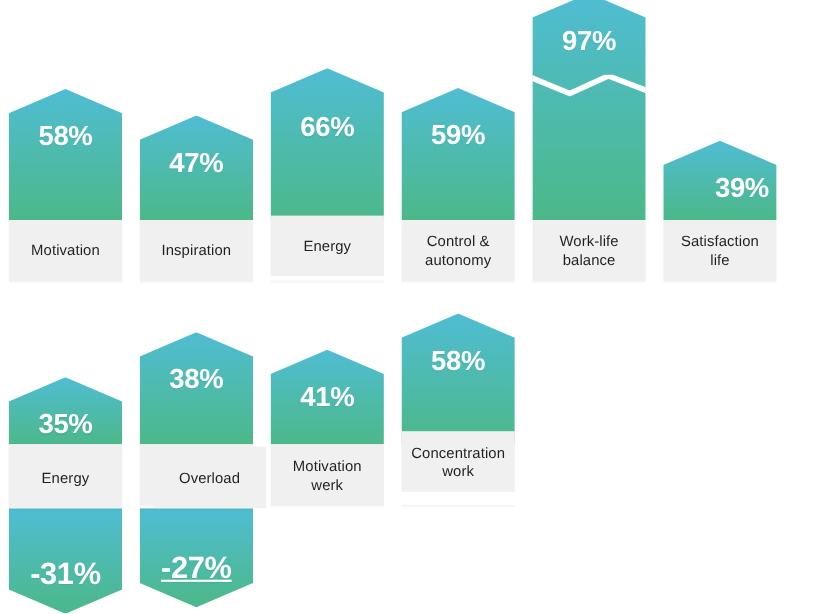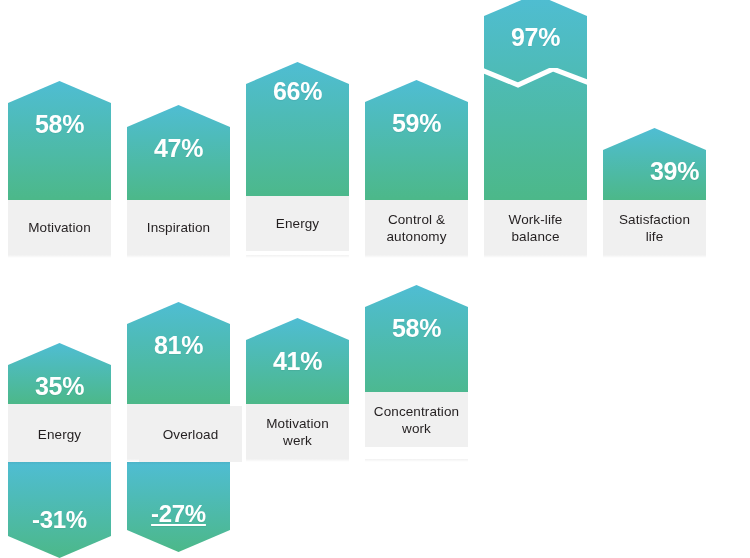--- a/index.html
+++ b/index.html
@@ -65,21 +65,21 @@
     width: 103px;
     text-align: center;
     color: #ffffff;
     font-size: 25px;
     font-weight: bold;
     letter-spacing: -0.3px;
     text-shadow: 0 1px 1px rgba(0,0,0,0.06);
     pointer-events: none;
   }
   .bar-value.neg {
-    font-size: 24px;
+    font-size: 28px;
   }
 
   
   .plate-shadow {
     position: absolute;
     left: 0;
     width: 103px;
     height: 3px;
     background: linear-gradient(to bottom, rgba(0,0,0,0.055), rgba(0,0,0,0));
   }
@@ -129,21 +129,21 @@
         <svg viewBox="0 0 103 138" width="103" height="138" preserveAspectRatio="none" xmlns="http://www.w3.org/2000/svg">
     <defs>
             <linearGradient id="g2" x1="0" y1="0" x2="0" y2="138" gradientUnits="userSpaceOnUse">
       <stop offset="0" stop-color="#4FBDD3"></stop>
       <stop offset="1" stop-color="#4CB889"></stop>
     </linearGradient>
           </defs>
     <polygon points="0,22 51.5,0 103,22 103,138 0,138" fill="url(#g2)"></polygon>
   </svg>
       </div>
-      <div class="bar-value" style="top: 77px;">66%</div>
+      <div class="bar-value" style="top: 102px;">66%</div>
       <div class="plate" style="top: 196px; height: 55px;">
         <span class="plate-text">Energy</span>
       </div>
       <div class="plate-shadow" style="top: 255px;"></div>
     </div>
     <div class="col" style="left: 365px; top: 0px;">
       <div class="bar" style="top: 80px; height: 120px;">
         <svg viewBox="0 0 103 120" width="103" height="120" preserveAspectRatio="none" xmlns="http://www.w3.org/2000/svg">
     <defs>
             <linearGradient id="g3" x1="0" y1="0" x2="0" y2="120" gradientUnits="userSpaceOnUse">
@@ -226,21 +226,21 @@
         <svg viewBox="0 0 103 102" width="103" height="102" preserveAspectRatio="none" xmlns="http://www.w3.org/2000/svg">
     <defs>
             <linearGradient id="g7" x1="0" y1="0" x2="0" y2="102" gradientUnits="userSpaceOnUse">
       <stop offset="0" stop-color="#4FBDD3"></stop>
       <stop offset="1" stop-color="#4CB889"></stop>
     </linearGradient>
           </defs>
     <polygon points="0,22 51.5,0 103,22 103,102 0,102" fill="url(#g7)"></polygon>
   </svg>
       </div>
-      <div class="bar-value" style="top: 331px;">81%</div>
+      <div class="bar-value" style="top: 331px;">38%</div>
       <div class="plate" style="top: 404px; height: 55px;">
         <span class="plate-text">Control
 work</span>
       </div>
       <div class="plate-shadow" style="top: 459px;"></div>
     </div>
     <div class="col" style="left: 246px; top: 0px;">
       <div class="bar" style="top: 318px; height: 86px;">
         <svg viewBox="0 0 103 86" width="103" height="86" preserveAspectRatio="none" xmlns="http://www.w3.org/2000/svg">
     <defs>

